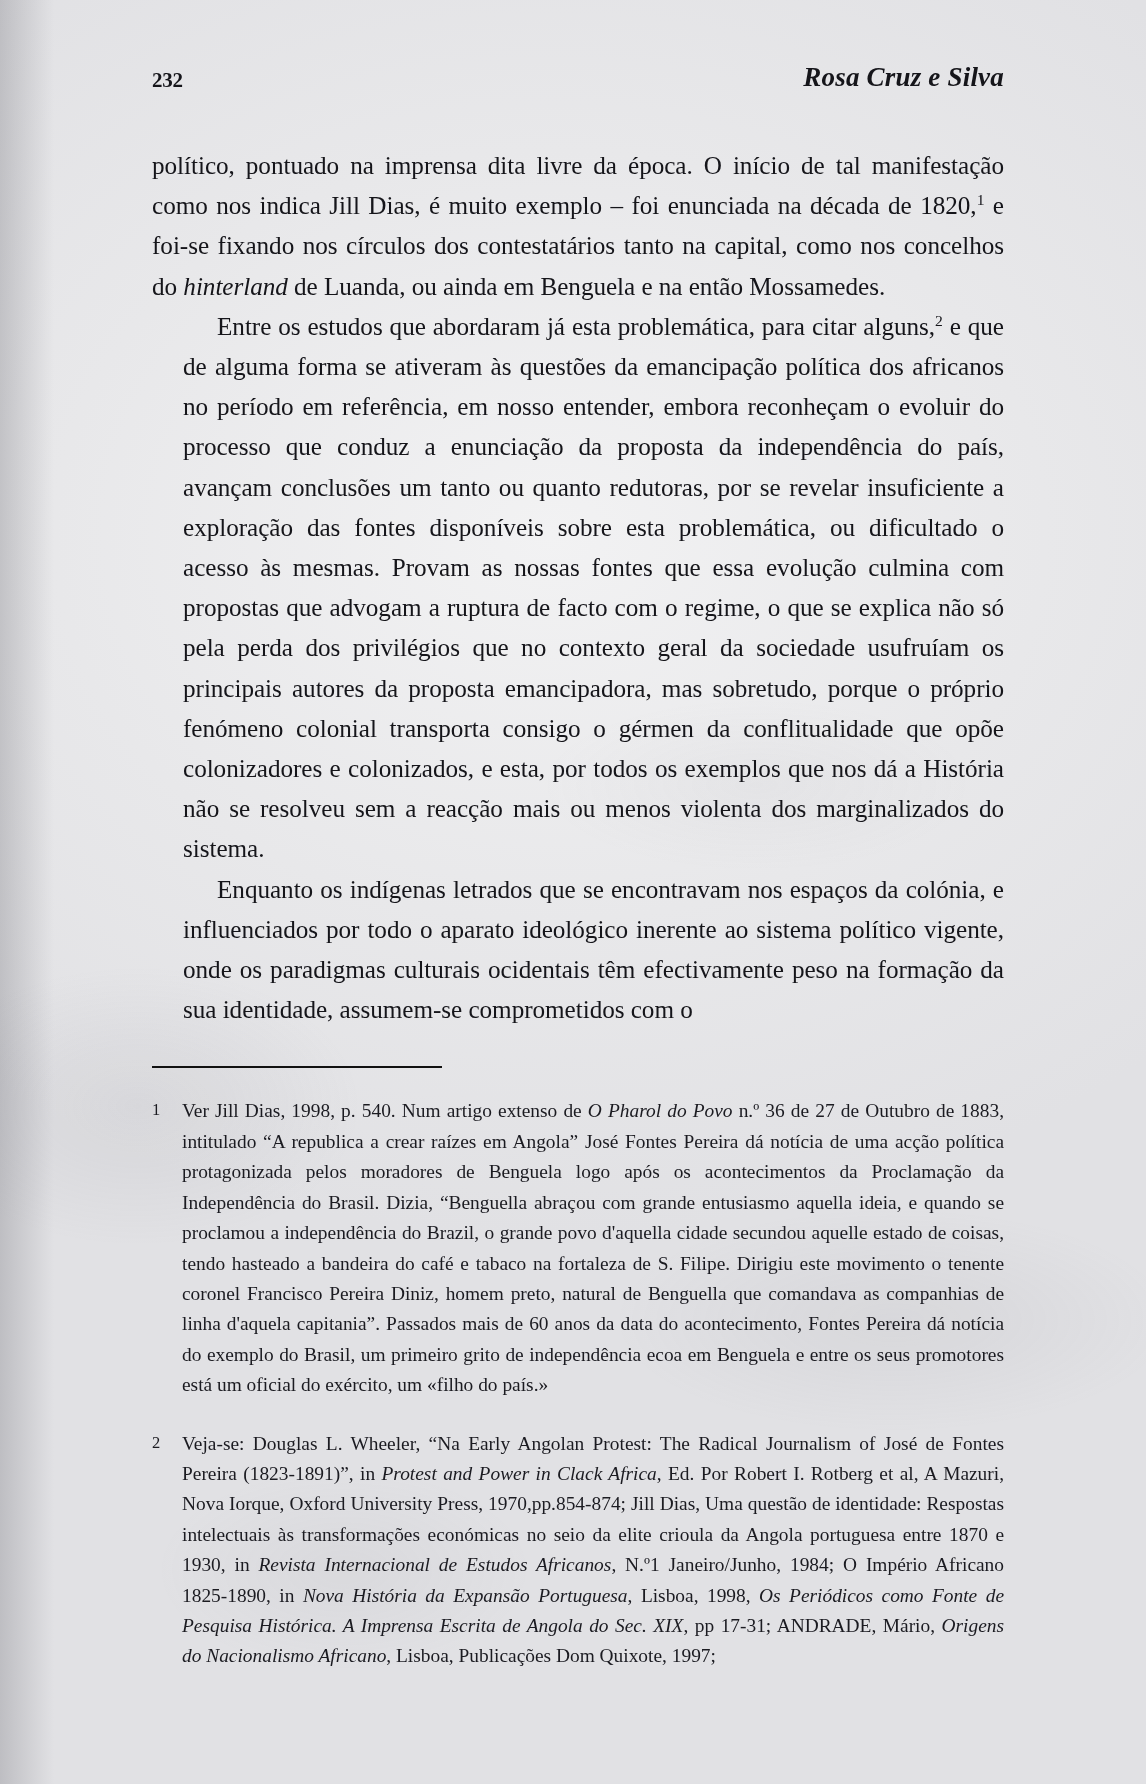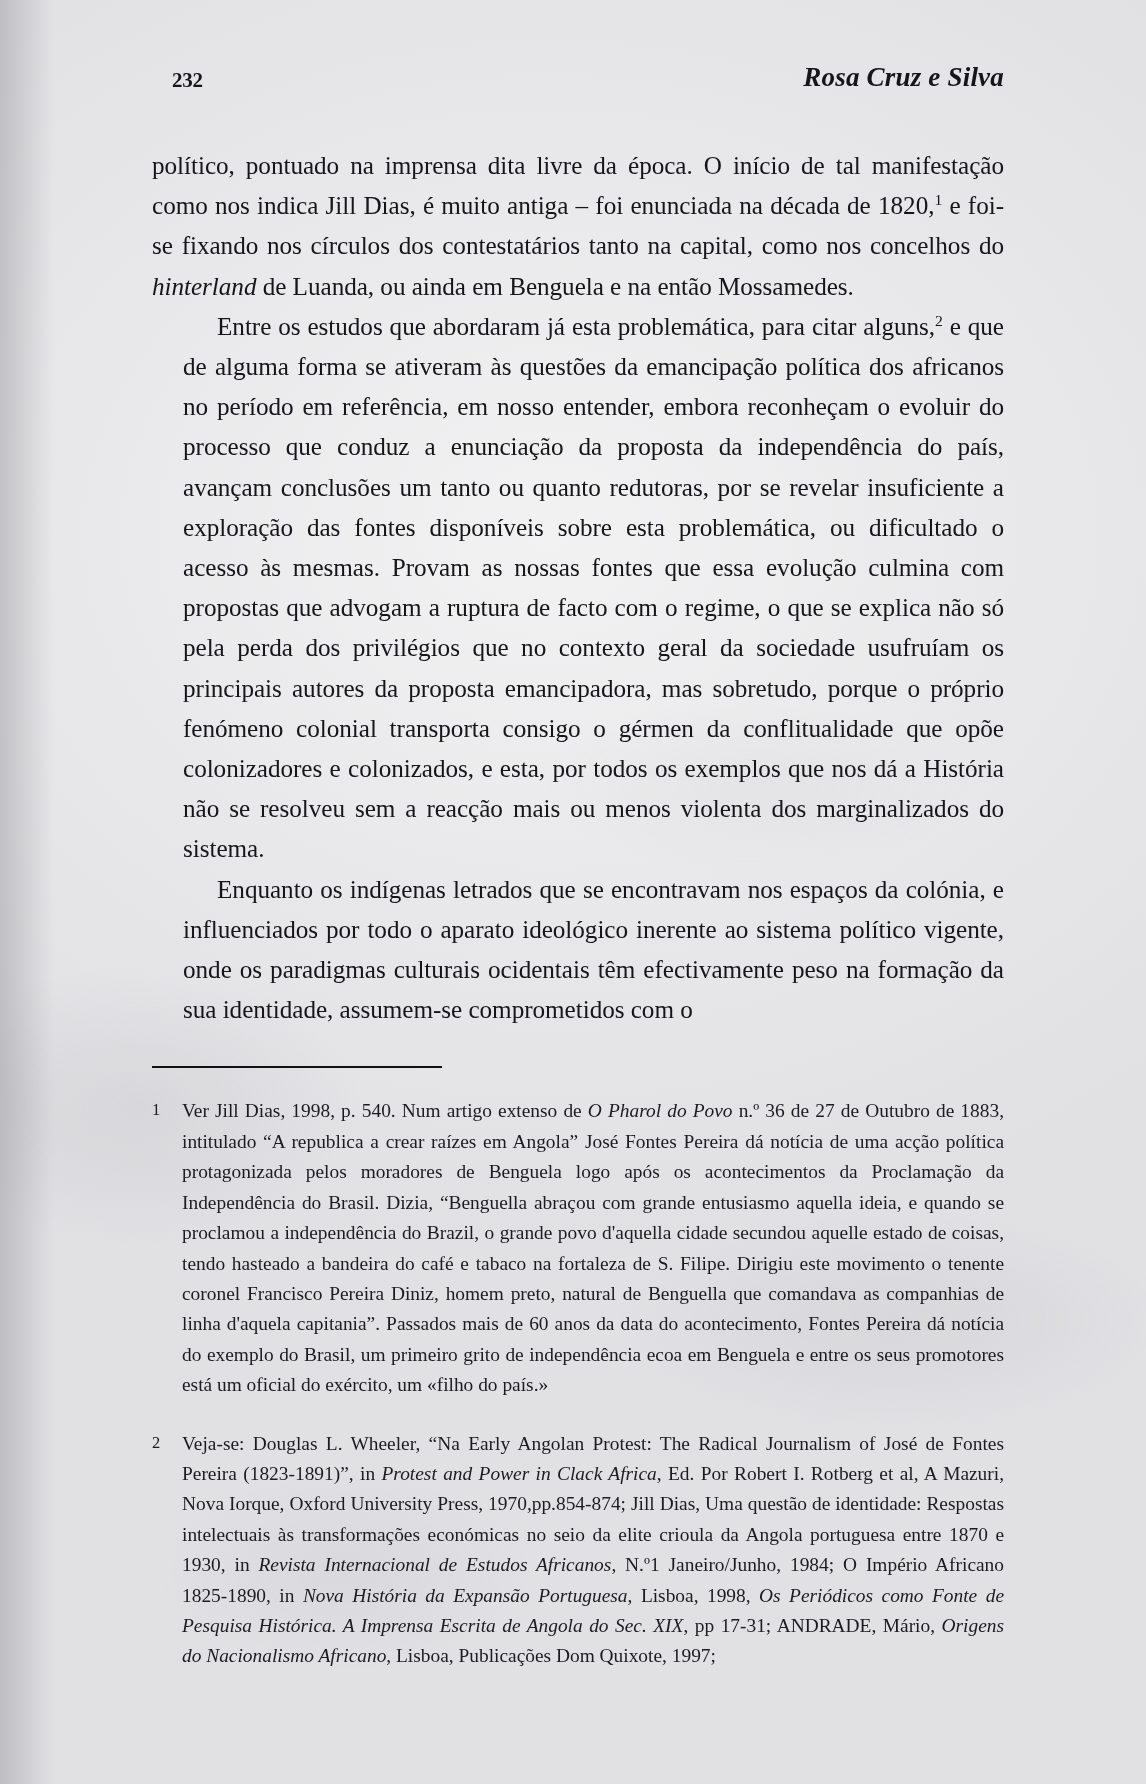--- a/index.html
+++ b/index.html
@@ -57,21 +57,20 @@
     height: 46px;
     margin-bottom: 40px;
   }
   .folio {
     position: absolute;
     left: 0;
     top: 8px;
     font-size: 21px;
     font-weight: 700;
     letter-spacing: -0.3px;
-    margin-left: 20px;
   }
   .runtitle {
     position: absolute;
     left: 0;
     right: 0;
     top: 2px;
     text-align: right;
     font-style: italic;
     font-weight: 700;
     font-size: 27px;
@@ -135,21 +134,21 @@
 
 <div class="page">
   <div class="content">
 
     <div class="runhead">
       <span class="folio">232</span>
       <span class="runtitle">Rosa Cruz e Silva</span>
     </div>
 
     <div class="body">
-        <p><span>político, pontuado na imprensa dita livre da época. O início de tal manifestação como nos indica Jill Dias, é muito antiga – foi enunciada na década de 1820,</span><sup>1</sup><span> e foi-se fixando nos círculos dos contestatários tanto na capital, como nos concelhos do </span><i>hinterland</i><span> de Luanda, ou ainda em Benguela e na então Mossamedes.</span></p>
+        <p><span>político, pontuado na imprensa dita livre da época. O início de tal manifestação como nos indica Jill Dias, é muito exemplo – foi enunciada na década de 1820,</span><sup>1</sup><span> e foi-se fixando nos círculos dos contestatários tanto na capital, como nos concelhos do </span><i>hinterland</i><span> de Luanda, ou ainda em Benguela e na então Mossamedes.</span></p>
         <p class="indent"><span>Entre os estudos que abordaram já esta problemática, para citar alguns,</span><sup>2</sup><span> e que de alguma forma se ativeram às questões da emancipação política dos africanos no período em referência, em nosso entender, embora reconheçam o evoluir do processo que conduz a enunciação da proposta da independência do país, avançam conclusões um tanto ou quanto redutoras, por se revelar insuficiente a exploração das fontes disponíveis sobre esta problemática, ou dificultado o acesso às mesmas. Provam as nossas fontes que essa evolução culmina com propostas que advogam a ruptura de facto com o regime, o que se explica não só pela perda dos privilégios que no contexto geral da sociedade usufruíam os principais autores da proposta emancipadora, mas sobretudo, porque o próprio fenómeno colonial transporta consigo o gérmen da conflitualidade que opõe colonizadores e colonizados, e esta, por todos os exemplos que nos dá a História não se resolveu sem a reacção mais ou menos violenta dos marginalizados do sistema.</span></p>
         <p class="indent"><span>Enquanto os indígenas letrados que se encontravam nos espaços da colónia, e influenciados por todo o aparato ideológico inerente ao sistema político vigente, onde os paradigmas culturais ocidentais têm efectivamente peso na formação da sua identidade, assumem-se comprometidos com o</span></p>
       </div>
 
     <div class="fn-rule"></div>
 
     <div class="footnotes">
         <div class="footnote">
           <span class="marker">1</span>
           <span class="ftext"><span>Ver Jill Dias, 1998, p. 540. Num artigo extenso de </span><i>O Pharol do Povo</i><span> n.º 36 de 27 de Outubro de 1883, intitulado “A republica a crear raízes em Angola” José Fontes Pereira dá notícia de uma acção política protagonizada pelos moradores de Benguela logo após os acontecimentos da Proclamação da Independência do Brasil. Dizia, “Benguella abraçou com grande entusiasmo aquella ideia, e quando se proclamou a independência do Brazil, o grande povo d'aquella cidade secundou aquelle estado de coisas, tendo hasteado a bandeira do café e tabaco na fortaleza de S. Filipe. Dirigiu este movimento o tenente coronel Francisco Pereira Diniz, homem preto, natural de Benguella que comandava as companhias de linha d'aquela capitania”. Passados mais de 60 anos da data do acontecimento, Fontes Pereira dá notícia do exemplo do Brasil, um primeiro grito de independência ecoa em Benguela e entre os seus promotores está um oficial do exército, um «filho do país.»</span></span>

